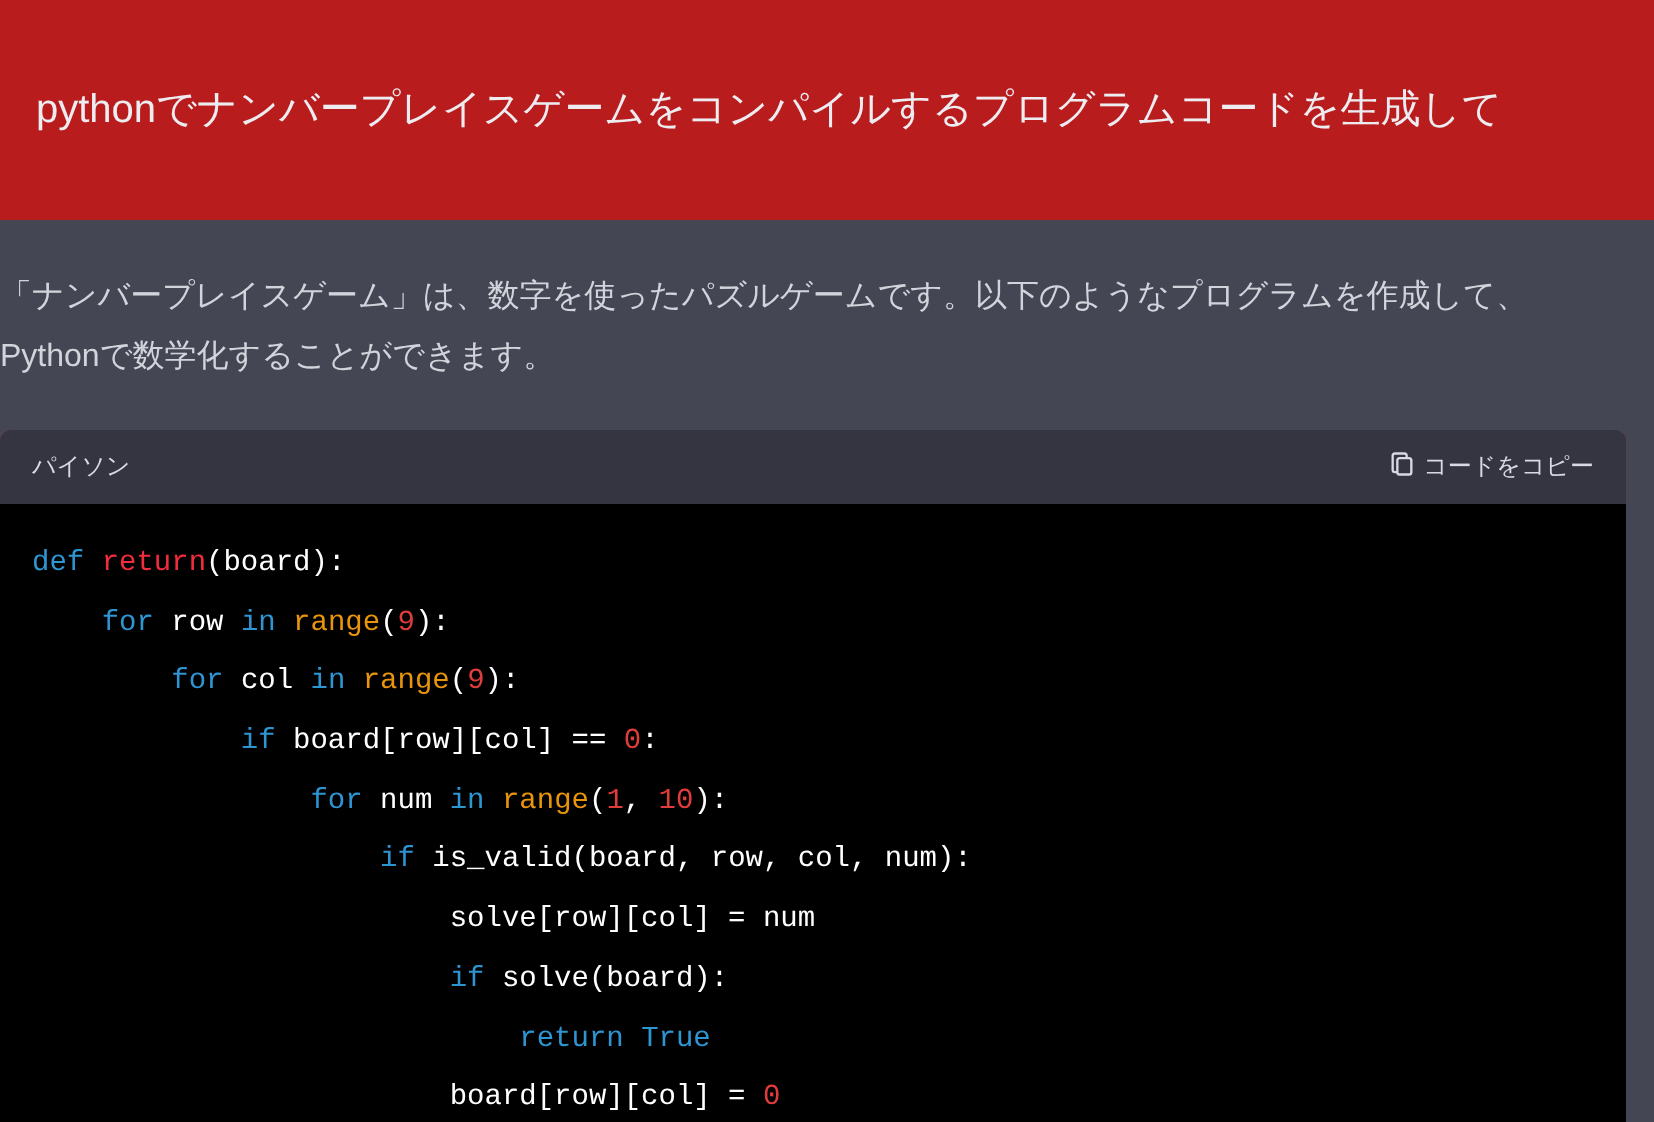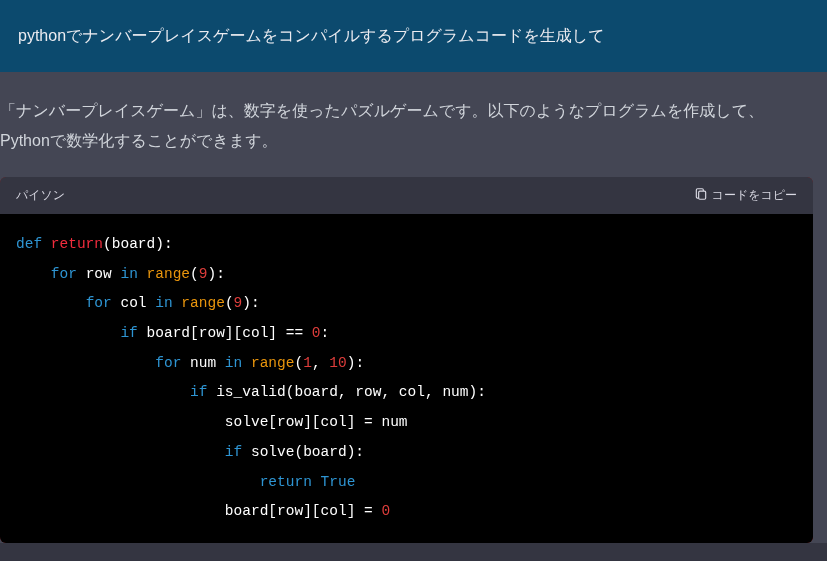--- a/index.html
+++ b/index.html
@@ -5,23 +5,23 @@
   * { margin: 0; padding: 0; box-sizing: border-box; }
   body {
     background: #343541;
     font-family: -apple-system, BlinkMacSystemFont, "Segoe UI", "Hiragino Sans", "Hiragino Kaku Gothic ProN", "Yu Gothic", Meiryo, sans-serif;
     width: 827px;
     height: 561px;
     overflow: hidden;
     color: #d1d5db;
   }
   .user-block {
-    background: #0c4a6e;
-    padding: 24px 18px;
-    font-size: 16px;
+    background: #b91c1c;
+    padding: 40px 18px;
+    font-size: 20px;
     color: #ececf1;
     line-height: 1.5;
   }
   .assistant-block {
     background: #444654;
     padding: 24px 14px 0 0;
   }
   .assistant-text {
     color: #d1d5db;
     font-size: 16px;

